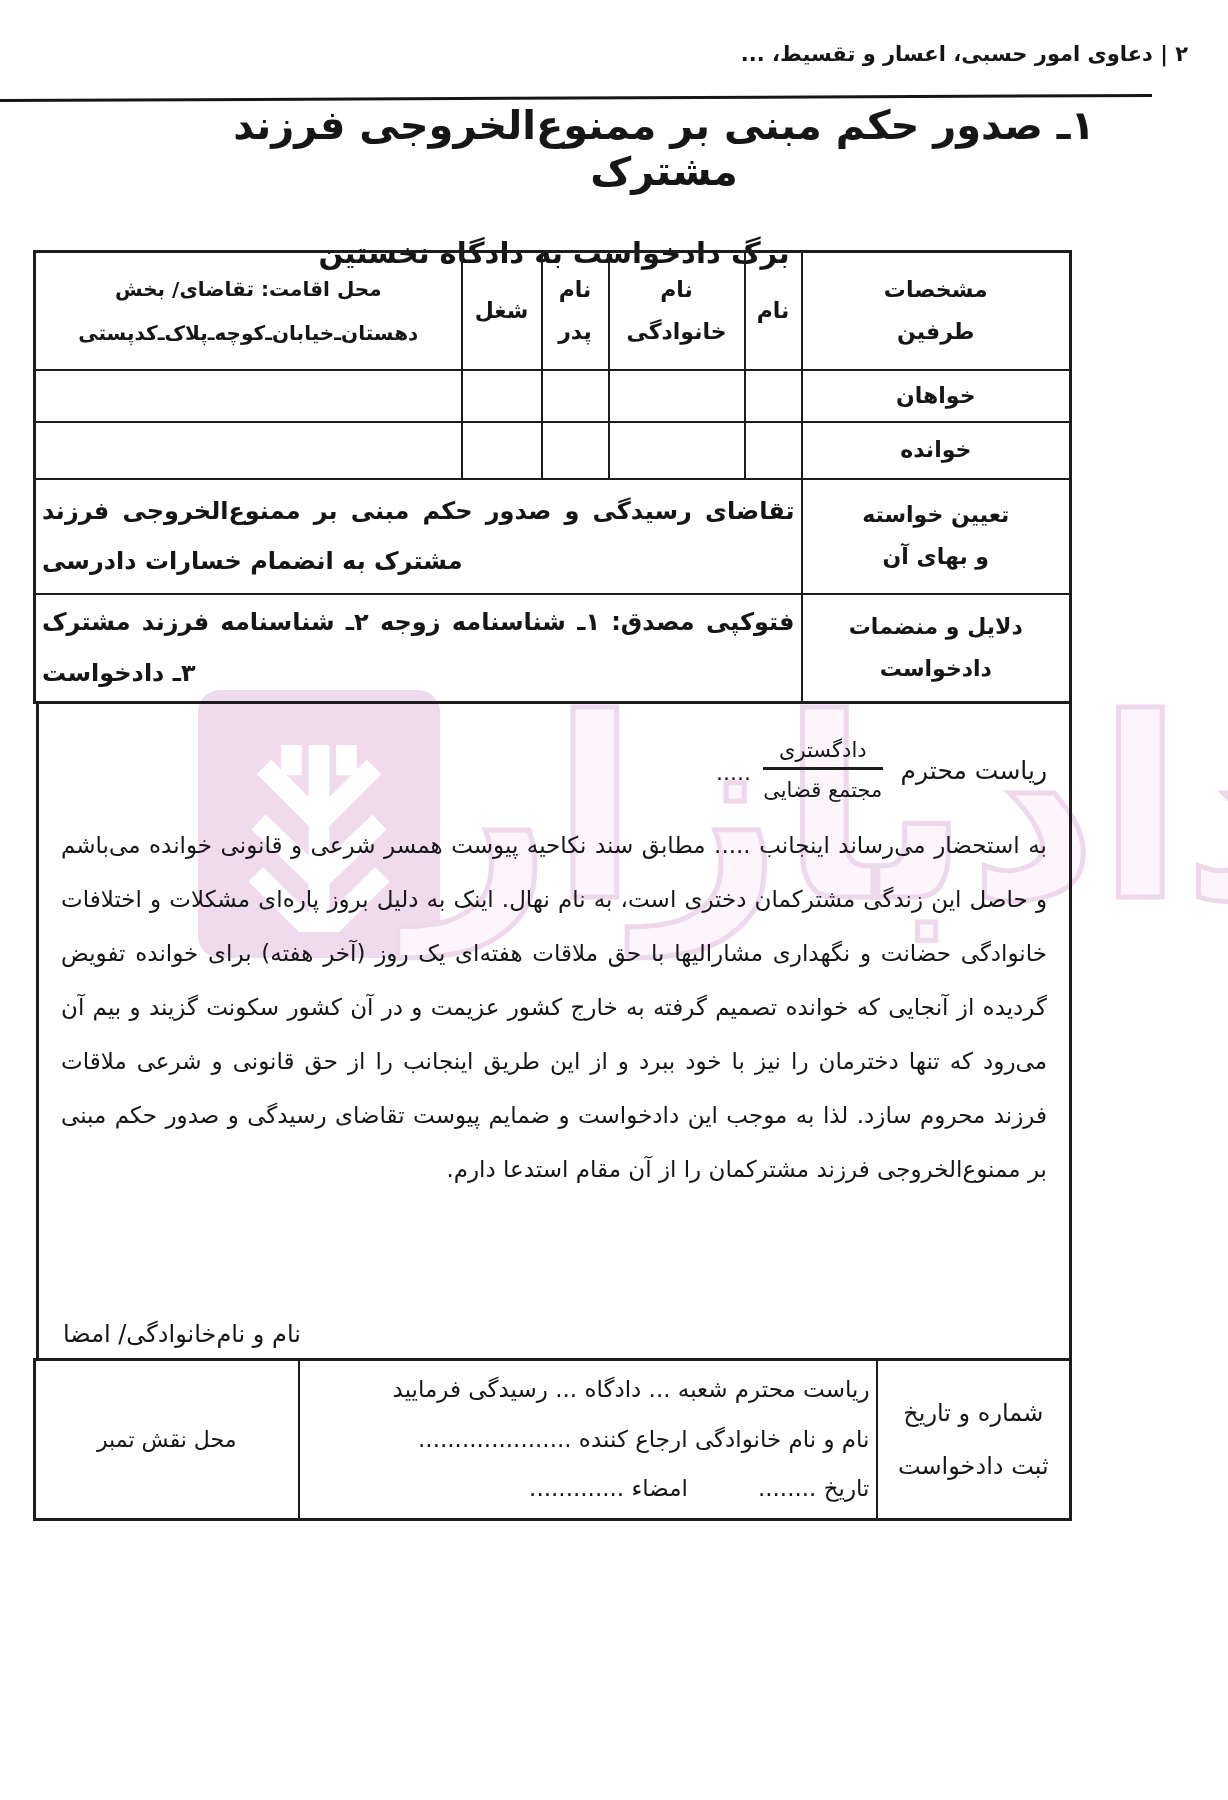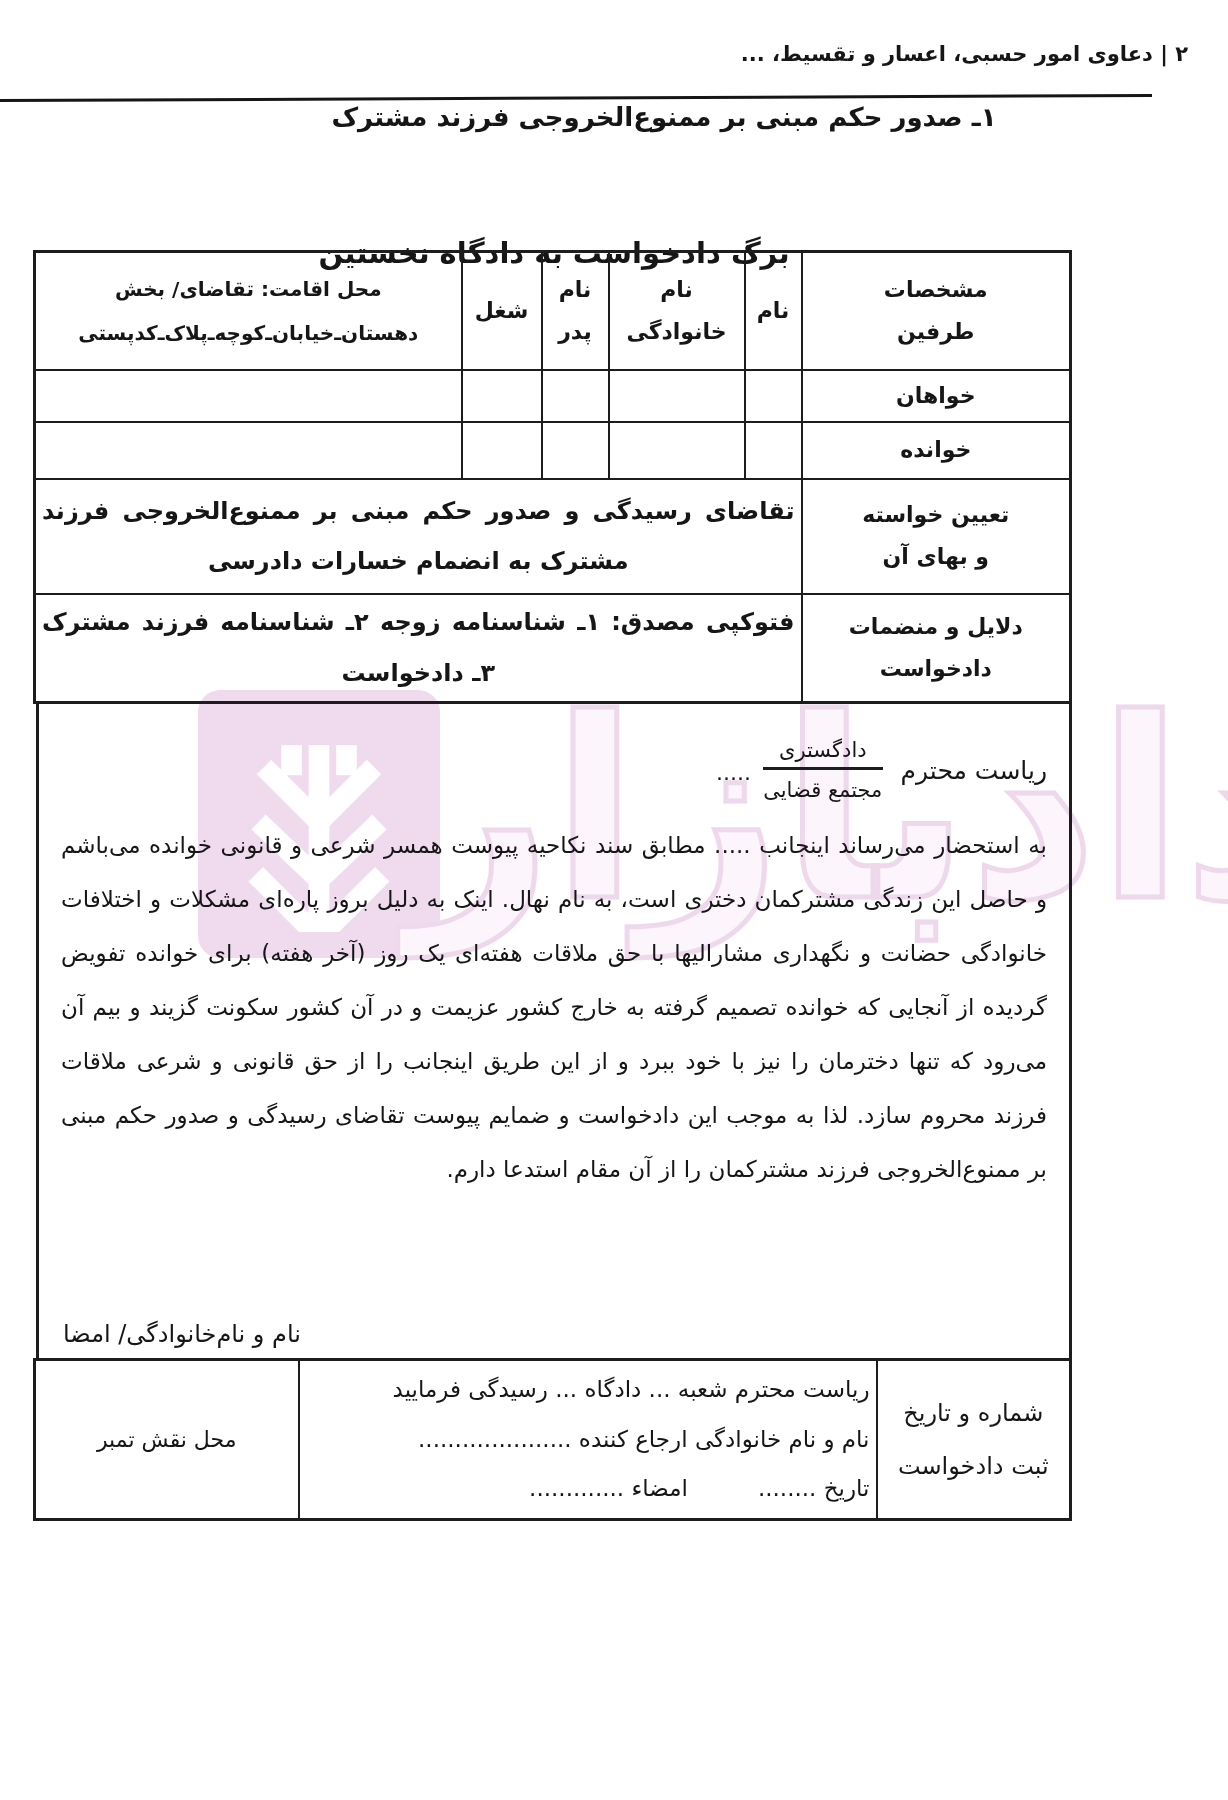--- a/index.html
+++ b/index.html
@@ -32,21 +32,21 @@
   .running-header{
     position:absolute;top:42px;right:40px;
     font-size:21px;font-weight:bold;
   }
   .header-rule{
     position:absolute;top:94px;left:0;width:1152px;height:3px;
     background:#161616;transform:rotate(-0.25deg);transform-origin:right center;
   }
   .doc-title{
     position:absolute;top:102px;right:80px;left:180px;
-    text-align:center;font-size:26px;font-weight:bold;margin:0;
+    text-align:center;font-size:40px;font-weight:bold;margin:0;
   }
   .form-title{
     position:absolute;top:198px;left:36px;width:1036px;
     text-align:center;font-size:29px;font-weight:bold;margin-top:38px;
   }
   .form-frame{position:absolute;top:250px;left:36px;width:1036px;}
   table.grid{
     border-collapse:collapse;table-layout:fixed;width:1036px;
     border:3px solid #1d1d1d;
   }
@@ -63,21 +63,21 @@
   tr.r-defendant{height:57px;}
   tr.r-attorney{height:109px;}
   tr.r-claim{height:115px;}
   tr.r-attach{height:109px;}
   td.stacked span{display:block;line-height:1.9;}
   td.bigtext{padding:6px 20px;}
   td.bigtext .just{
     text-align:justify;text-align-last:justify;
     font-size:24px;line-height:2.1;
   }
-  td.bigtext .cent{text-align:center;font-size:24px;line-height:2.1;}
+  td.bigtext .cent{text-align:left;font-size:24px;line-height:2.1;}
   
   .letter{
     position:relative;height:656px;
     border-left:3px solid #1d1d1d;border-right:3px solid #1d1d1d;
     padding:34px 22px 0 22px;box-sizing:border-box;
     font-weight:normal;
   }
   .salutation{font-size:25px;}
   .fraction{
     display:inline-block;vertical-align:middle;

